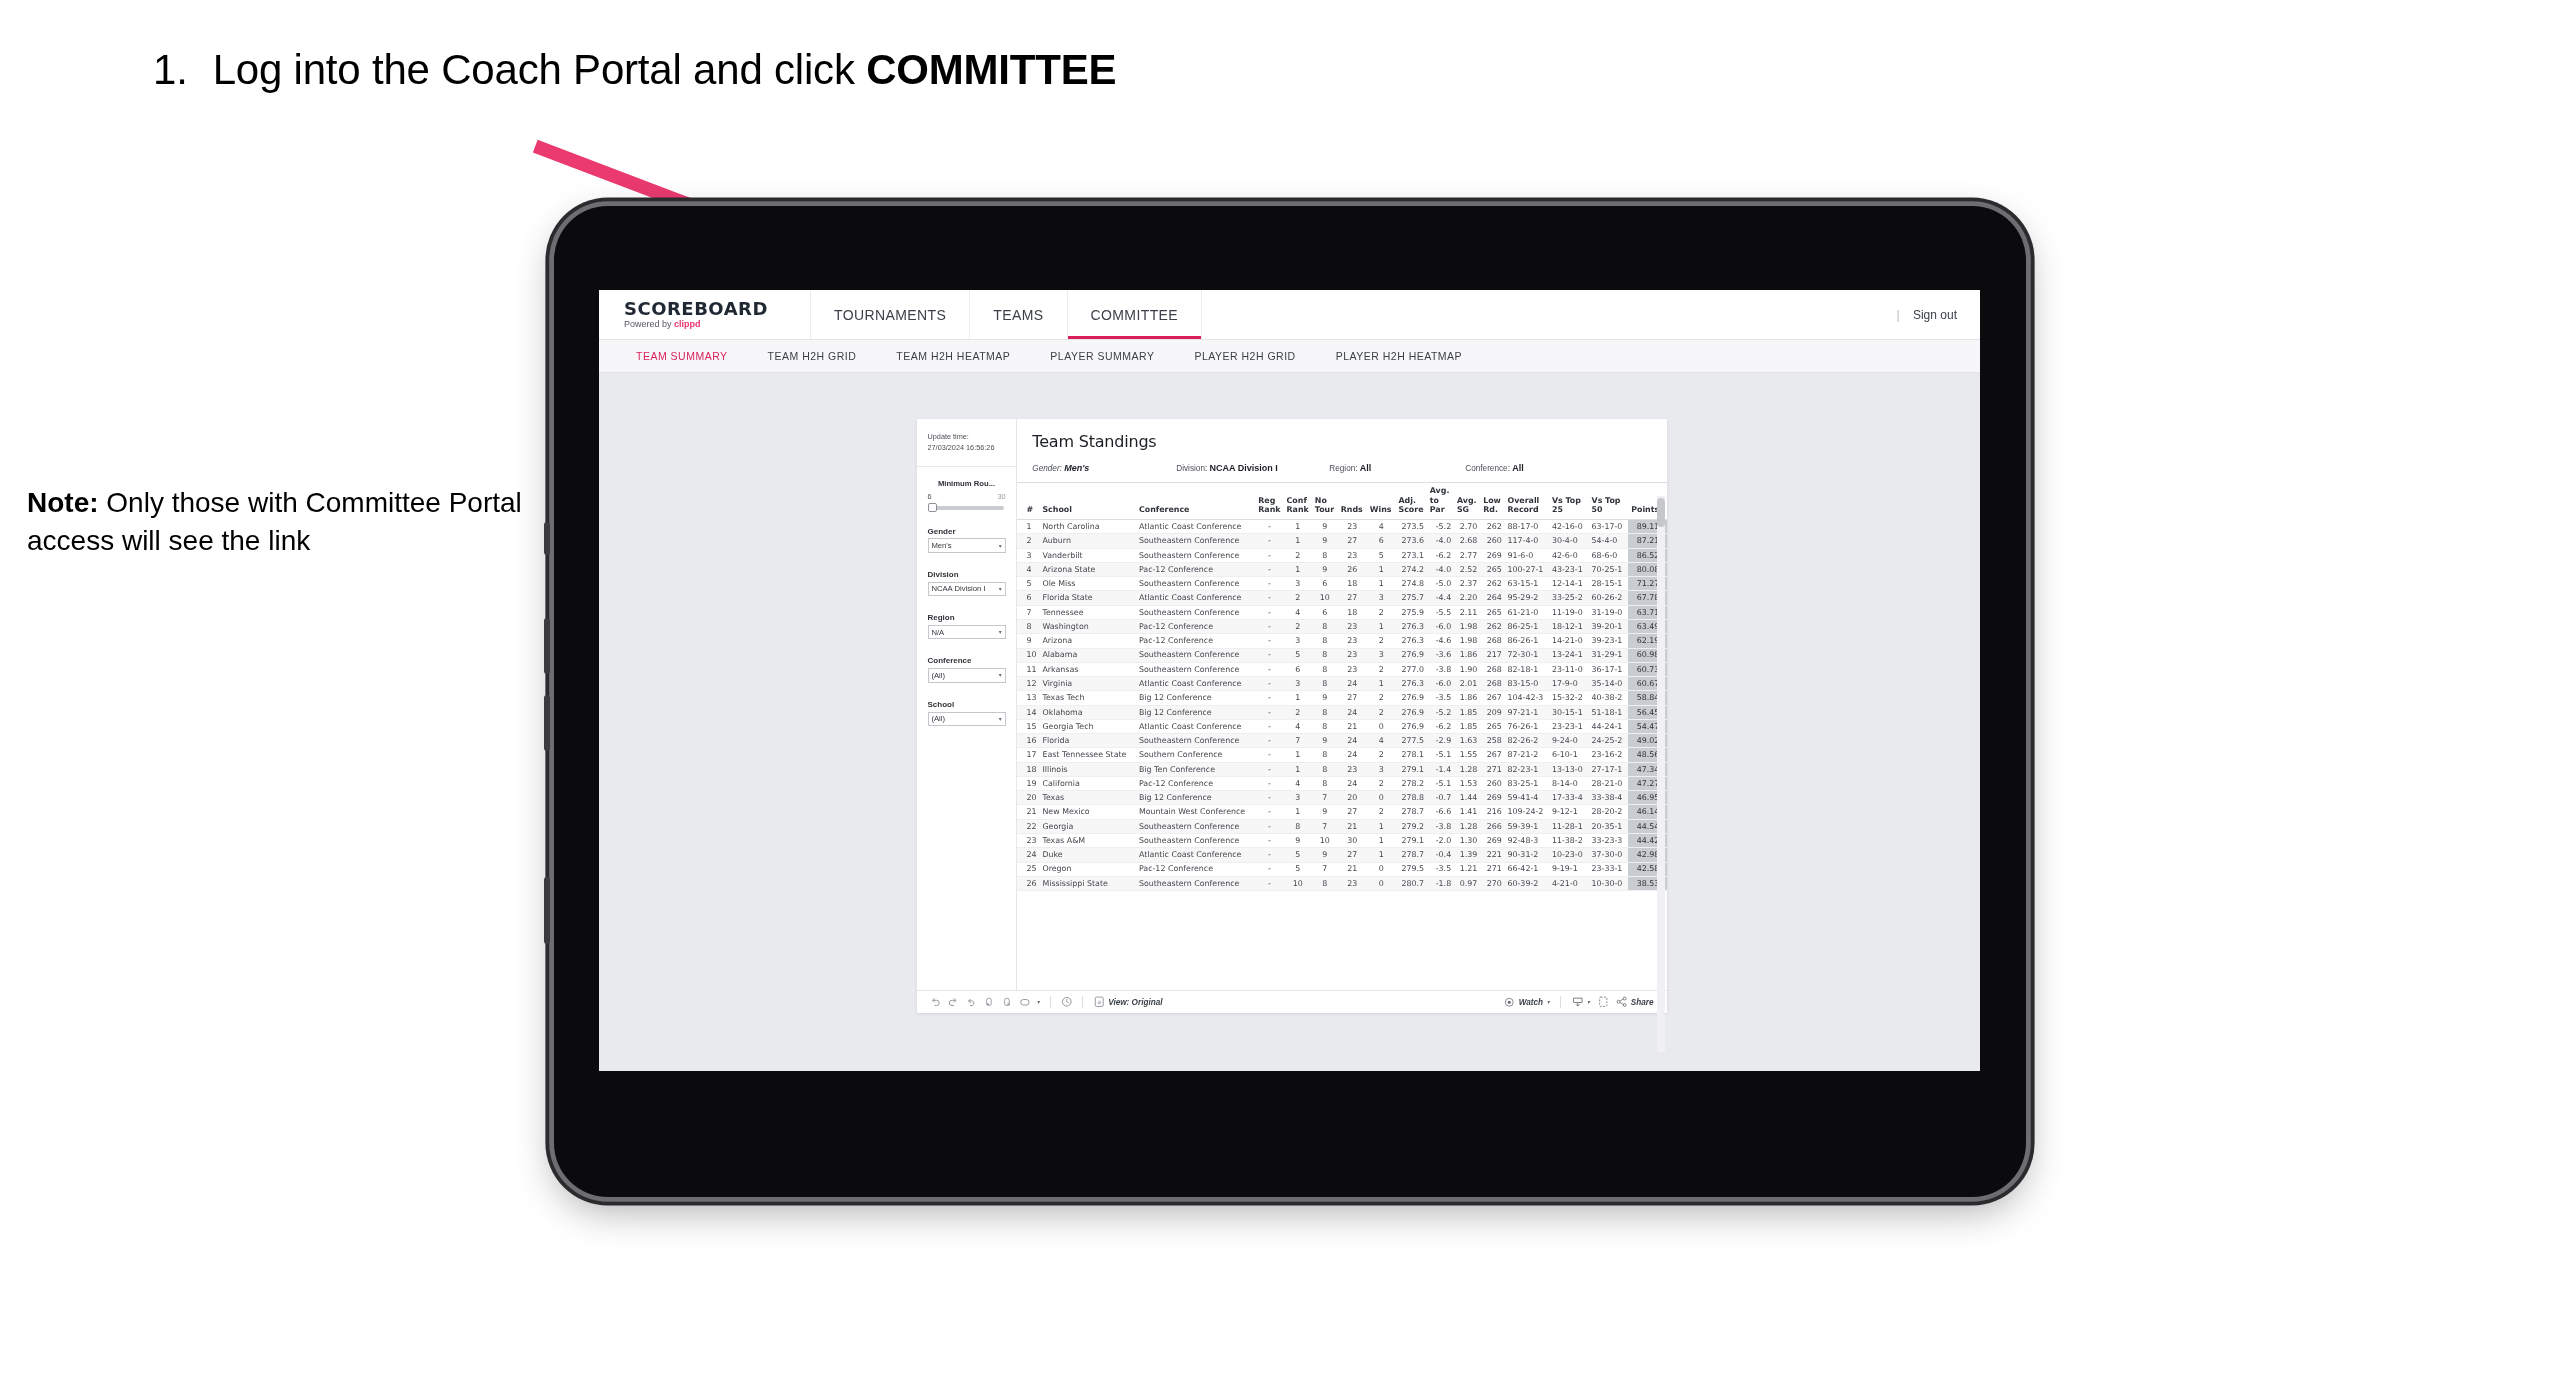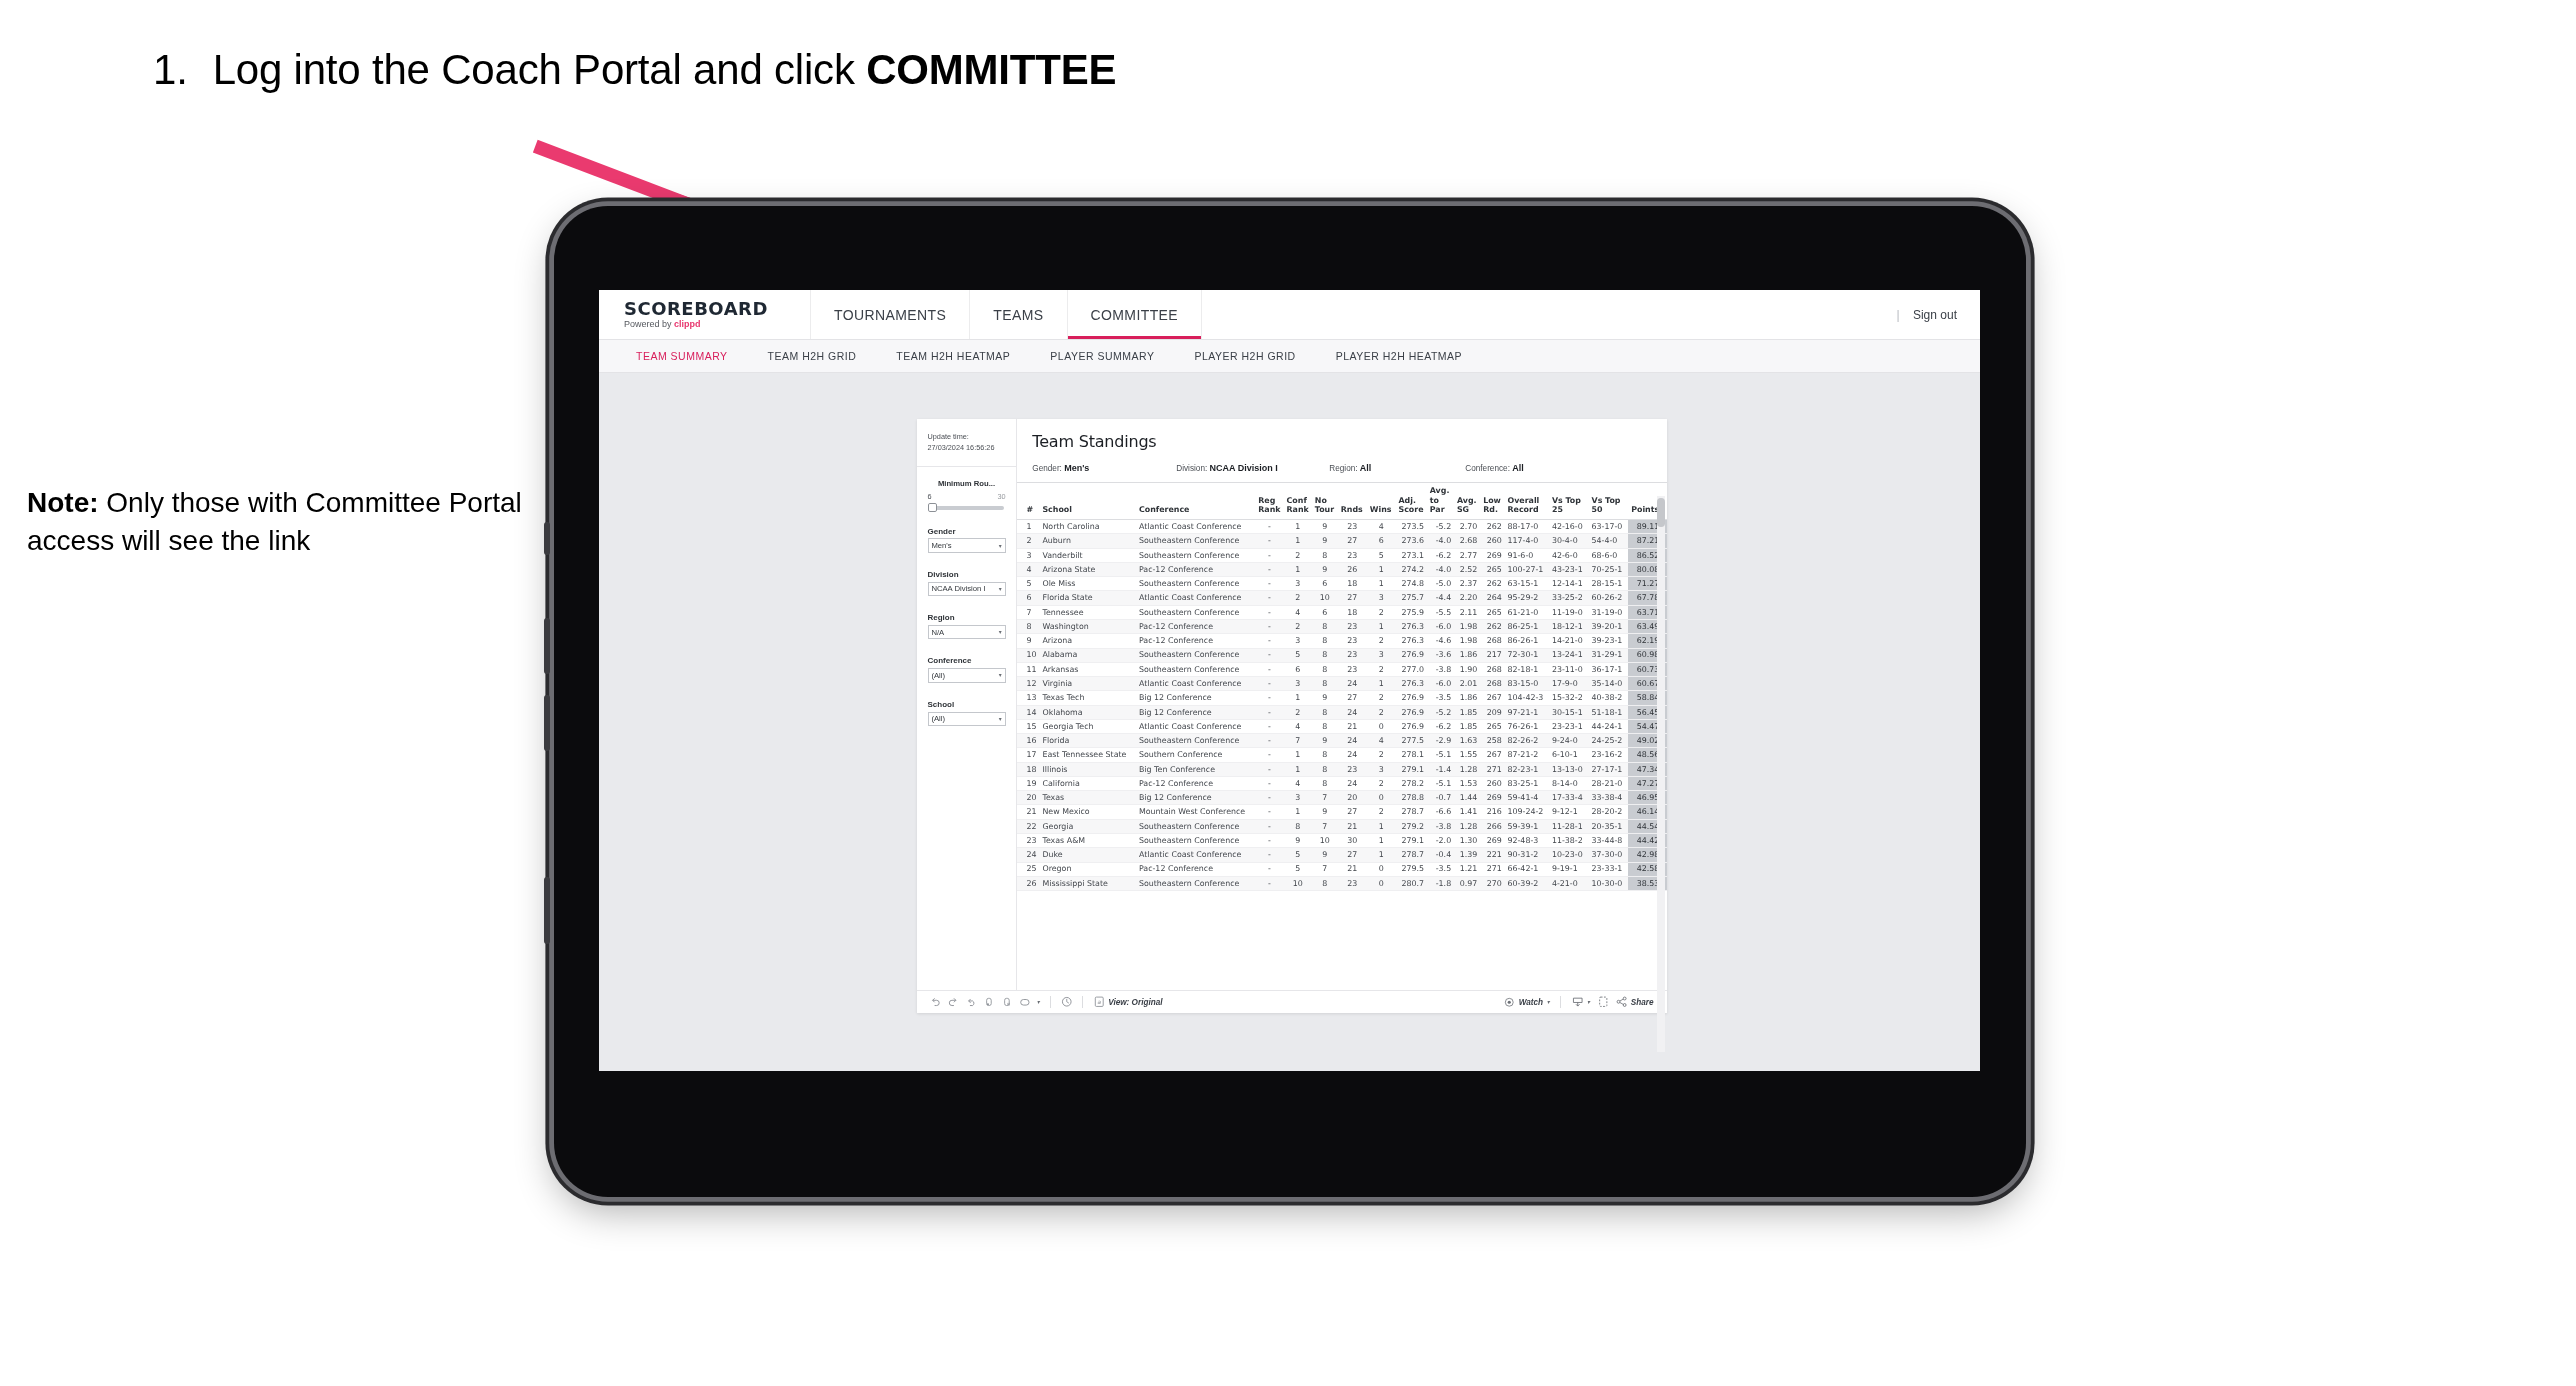--- a/index.html
+++ b/index.html
@@ -159,21 +159,21 @@
   
   .viz-main { flex: 1; min-width: 0; display: flex; flex-direction: column; }
   .viz-head { padding: 13.4px 0 0 15.3px; }
   .viz-title {
     font-size: 16px; color: #1c1f24; font-weight: normal;
     font-family: "DejaVu Sans", sans-serif; letter-spacing: -0.2px;
   }
   .viz-meta { display: flex; margin-top: 11.5px; font-size: 8.2px; color: #4b4f55; }
   .viz-meta .m { margin-right: 0; }
   .viz-meta b { color: #1c1f24; font-size: 9px; }
-  .m1 { width: 144px; } .m2 { width: 153px; } .m3 { width: 136px; }
+  .m1 { width: 144px; font-style: italic; } .m2 { width: 153px; } .m3 { width: 136px; }
 
   
   .tbl-wrap { flex: 1; min-height: 0; padding: 9.6px 0 0 0; position: relative; }
   table.standings {
     border-collapse: collapse; width: 100%;
     font-size: 7.9px; color: #43474d;
     font-family: "DejaVu Sans", sans-serif;
   }
   table.standings thead th {
     font-size: 7.9px; font-weight: bold; color: #2f3338;
@@ -780,21 +780,21 @@
                         <td class="c-num">9</td>
                         <td class="c-num">10</td>
                         <td class="c-num3">30</td>
                         <td class="c-num3">1</td>
                         <td class="c-sc">279.1</td>
                         <td class="c-par">-2.0</td>
                         <td class="c-sg">1.30</td>
                         <td class="c-low">269</td>
                         <td class="c-rec">92-48-3</td>
                         <td class="c-t25">11-38-2</td>
-                        <td class="c-t50">33-44-8</td>
+                        <td class="c-t50">33-23-3</td>
                         <td class="c-pts">44.42</td>
                       </tr>
                       <tr>
                         <td class="c-rank">24</td>
                         <td class="c-school">Duke</td>
                         <td class="c-conf">Atlantic Coast Conference</td>
                         <td class="c-num">-</td>
                         <td class="c-num">5</td>
                         <td class="c-num">9</td>
                         <td class="c-num3">27</td>

